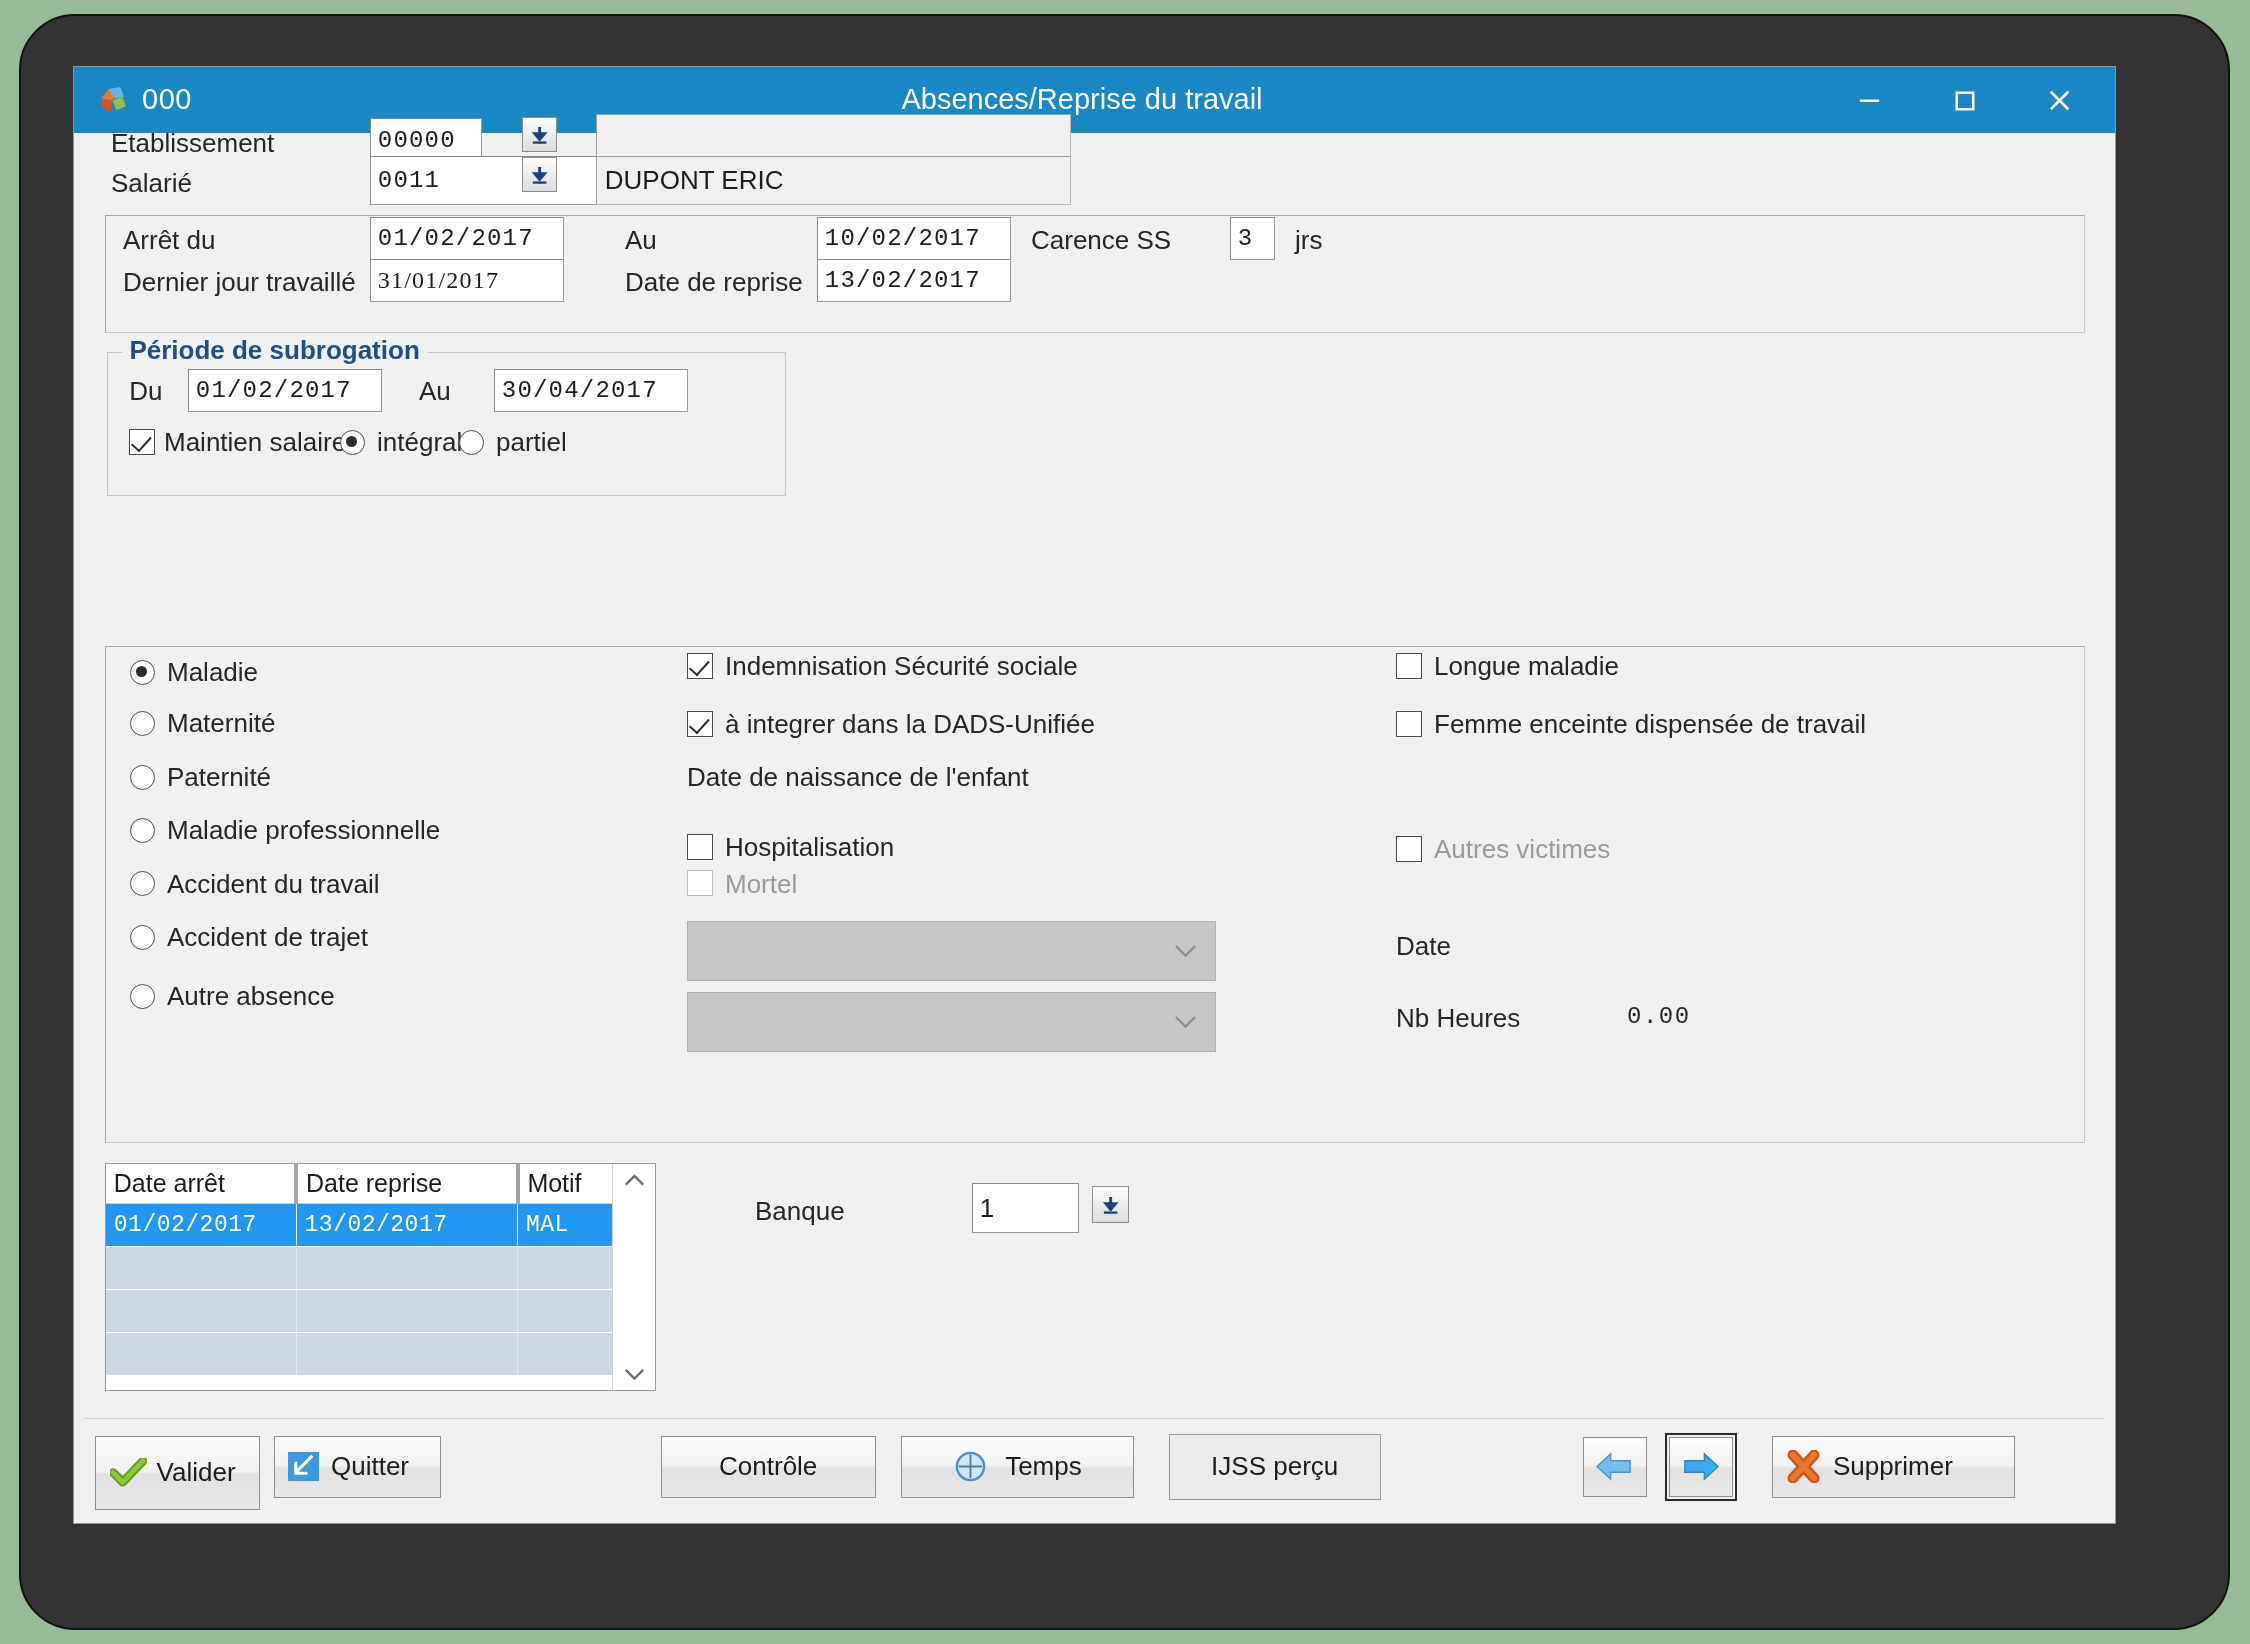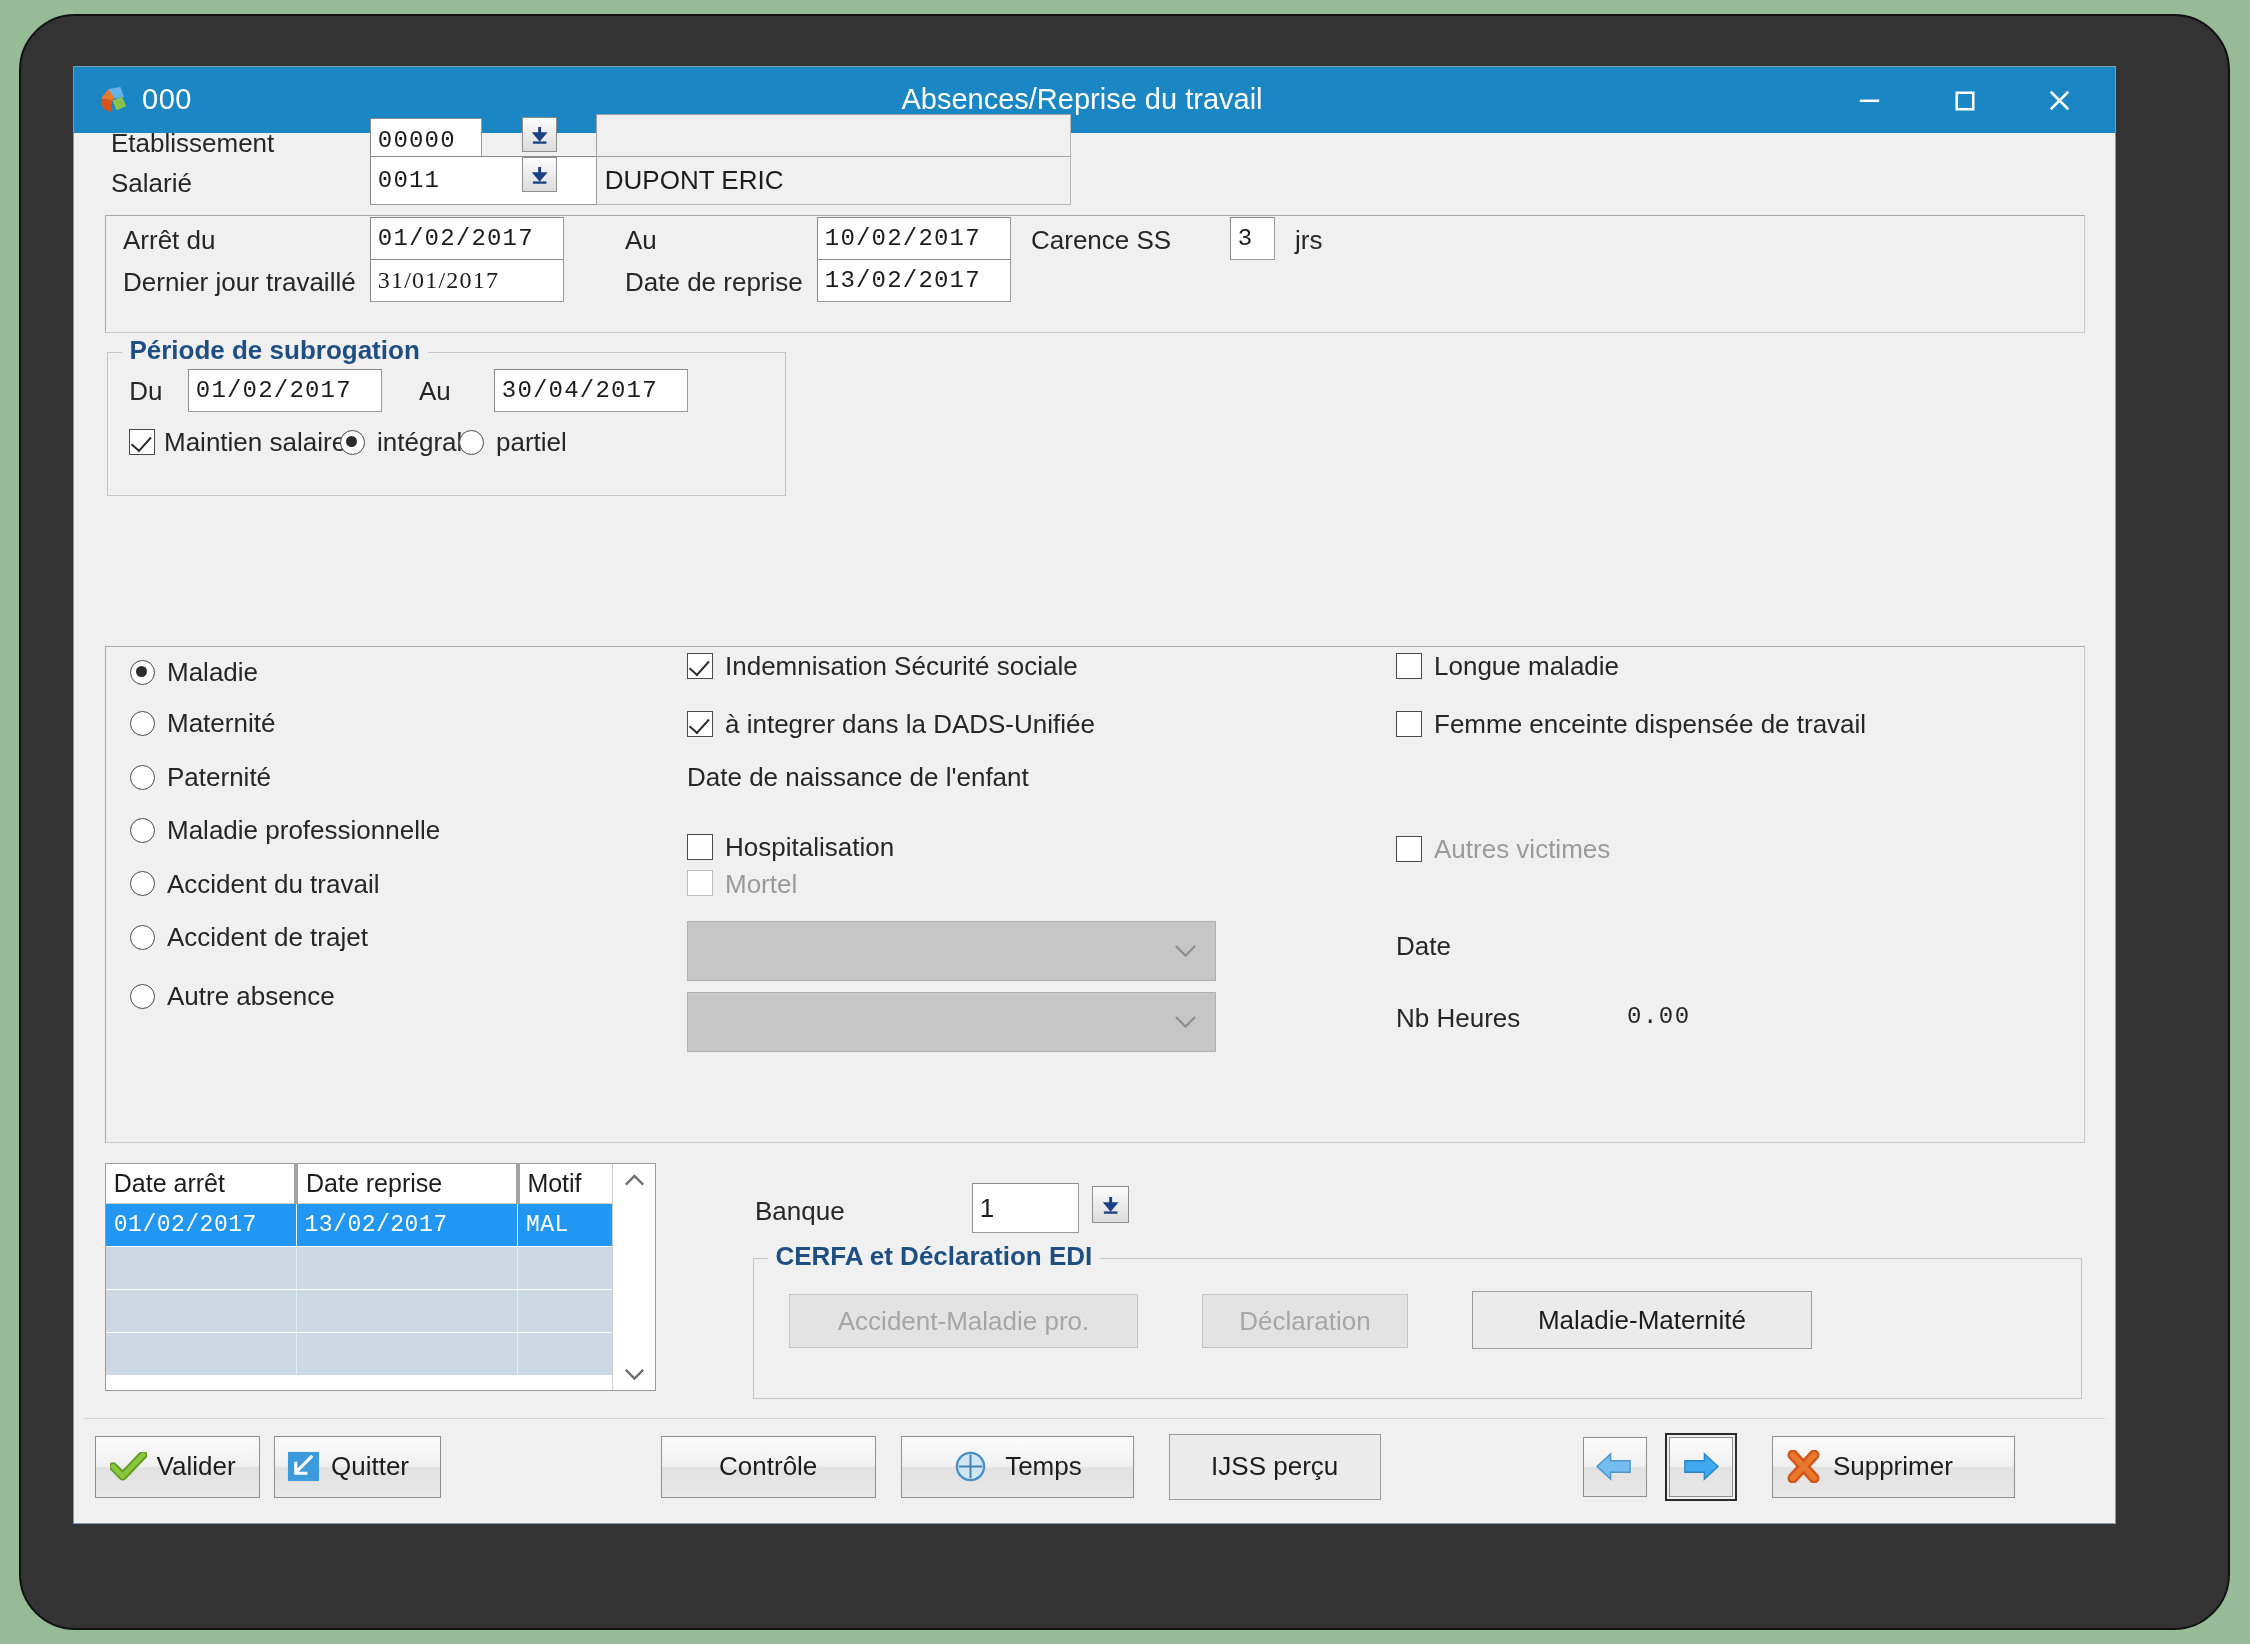--- a/index.html
+++ b/index.html
@@ -404,31 +404,25 @@
 
   <div class="lbl" style="left:681px; top:1129px;">Banque</div>
   <div class="tfield" style="left:898px; top:1116px; width:107px; height:50px; font-family:'Liberation Sans',sans-serif; font-size:26px;">1</div>
   <div class="spin" style="left:1018px; top:1119px; width:37px; height:37px;">
     <svg width="21.3" height="21.3" viewBox="0 0 22 22">
       <path d="M11 3 L11 12 M6 10 L11 16 L16 10 Z" stroke="#1d3f84" stroke-width="3" fill="#1d3f84"></path>
       <rect x="4" y="18" width="14" height="2.4" fill="#1d3f84"></rect>
     </svg>
   </div>
 
-  <div class="gbox" style="left:679px; top:1191px; width:1329px; height:141px;">
-    <div class="legend">CERFA et Déclaration EDI</div>
-    <div class="btn disabled" style="left:35px; top:35px; width:349px; height:54px;">Accident-Maladie pro.</div>
-    <div class="btn disabled" style="left:448px; top:35px; width:206px; height:54px;">Déclaration</div>
-    <div class="btn flat" style="left:718px; top:32px; width:340px; height:58px;">Maladie-Maternité</div>
-  </div>
 
   <div id="sep-main" style="top:1359px;"></div>
 
   <div id="bottombar">
-    <div class="btn" style="left:11.6px; top:16.5px; width:165px; height:62px; justify-content:flex-start; padding-left:13.6px;">
+    <div class="btn" style="left:11.6px; top:16.5px; width:165px; height:74px; justify-content:flex-start; padding-left:13.6px;">
       <svg width="37" height="29" viewBox="0 0 38 30">
         <path d="M3 15 L13 25 L34 3" stroke="#5f9e1e" stroke-width="9" fill="none" stroke-linecap="round" stroke-linejoin="round"></path>
         <path d="M3 15 L13 25 L34 3" stroke="#8bc63f" stroke-width="5" fill="none" stroke-linecap="round" stroke-linejoin="round"></path>
       </svg>
       <span>Valider</span>
     </div>
 
     <div class="btn" style="left:190px; top:16.5px; width:167px; height:62px; justify-content:flex-start; padding-left:11.6px;">
       <svg width="35" height="33" viewBox="0 0 36 34">
         <rect x="2" y="2" width="32" height="30" fill="#3d9bdc"></rect>

